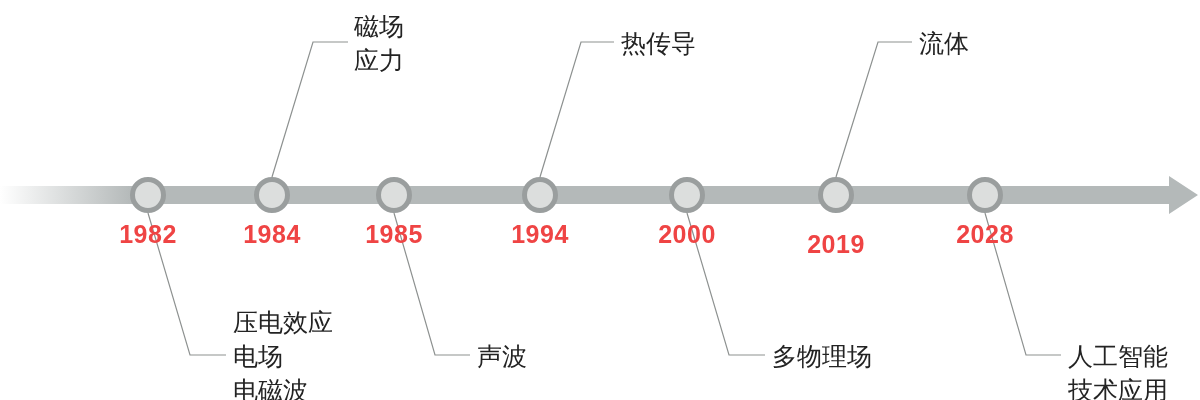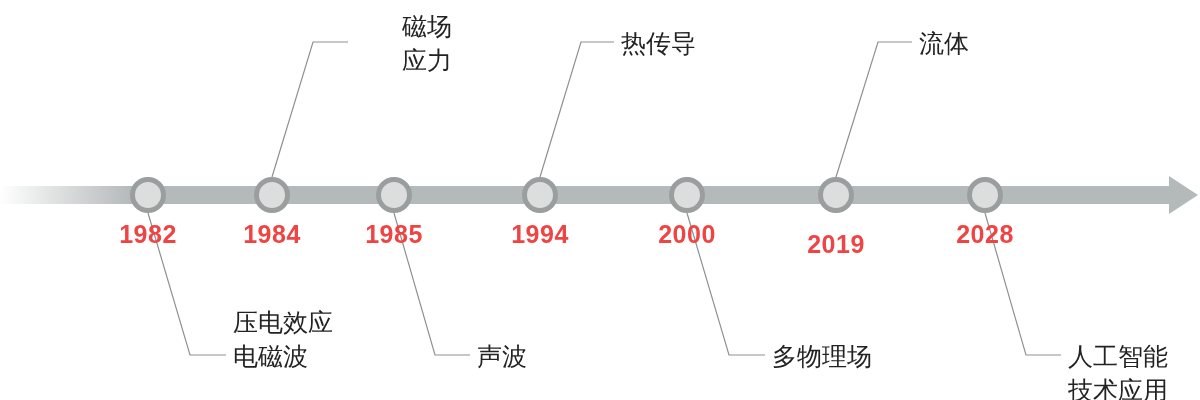--- a/index.html
+++ b/index.html
@@ -79,24 +79,25 @@
         <circle cx="687" cy="195" r="15.5" fill="#dcdedd" stroke="#9a9e9e" stroke-width="5"></circle>
         <circle cx="836" cy="195" r="15.5" fill="#dcdedd" stroke="#9a9e9e" stroke-width="5"></circle>
         <circle cx="985" cy="195" r="15.5" fill="#dcdedd" stroke="#9a9e9e" stroke-width="5"></circle>
       </g>
   </svg>
 
   <div id="labels-layer">
       <div class="year-label" style="left: 148px; top: 222px;">1982</div>
       <div class="topic-label" style="left: 233px; top: 305px;">
         <span class="line">压电效应</span>
+        <span class="line">电场</span>
         <span class="line">电磁波</span>
       </div>
       <div class="year-label" style="left: 272px; top: 222px;">1984</div>
-      <div class="topic-label" style="left: 354px; top: 9px; margin-left: 48px;">
+      <div class="topic-label" style="left: 354px; top: 9px;">
         <span class="line">磁场</span>
         <span class="line">应力</span>
       </div>
       <div class="year-label" style="left: 394px; top: 222px;">1985</div>
       <div class="topic-label" style="left: 477px; top: 339px;">
         <span class="line">声波</span>
       </div>
       <div class="year-label" style="left: 540px; top: 222px;">1994</div>
       <div class="topic-label" style="left: 621px; top: 26px; text-align: right;">
         <span class="line">热传导</span>

